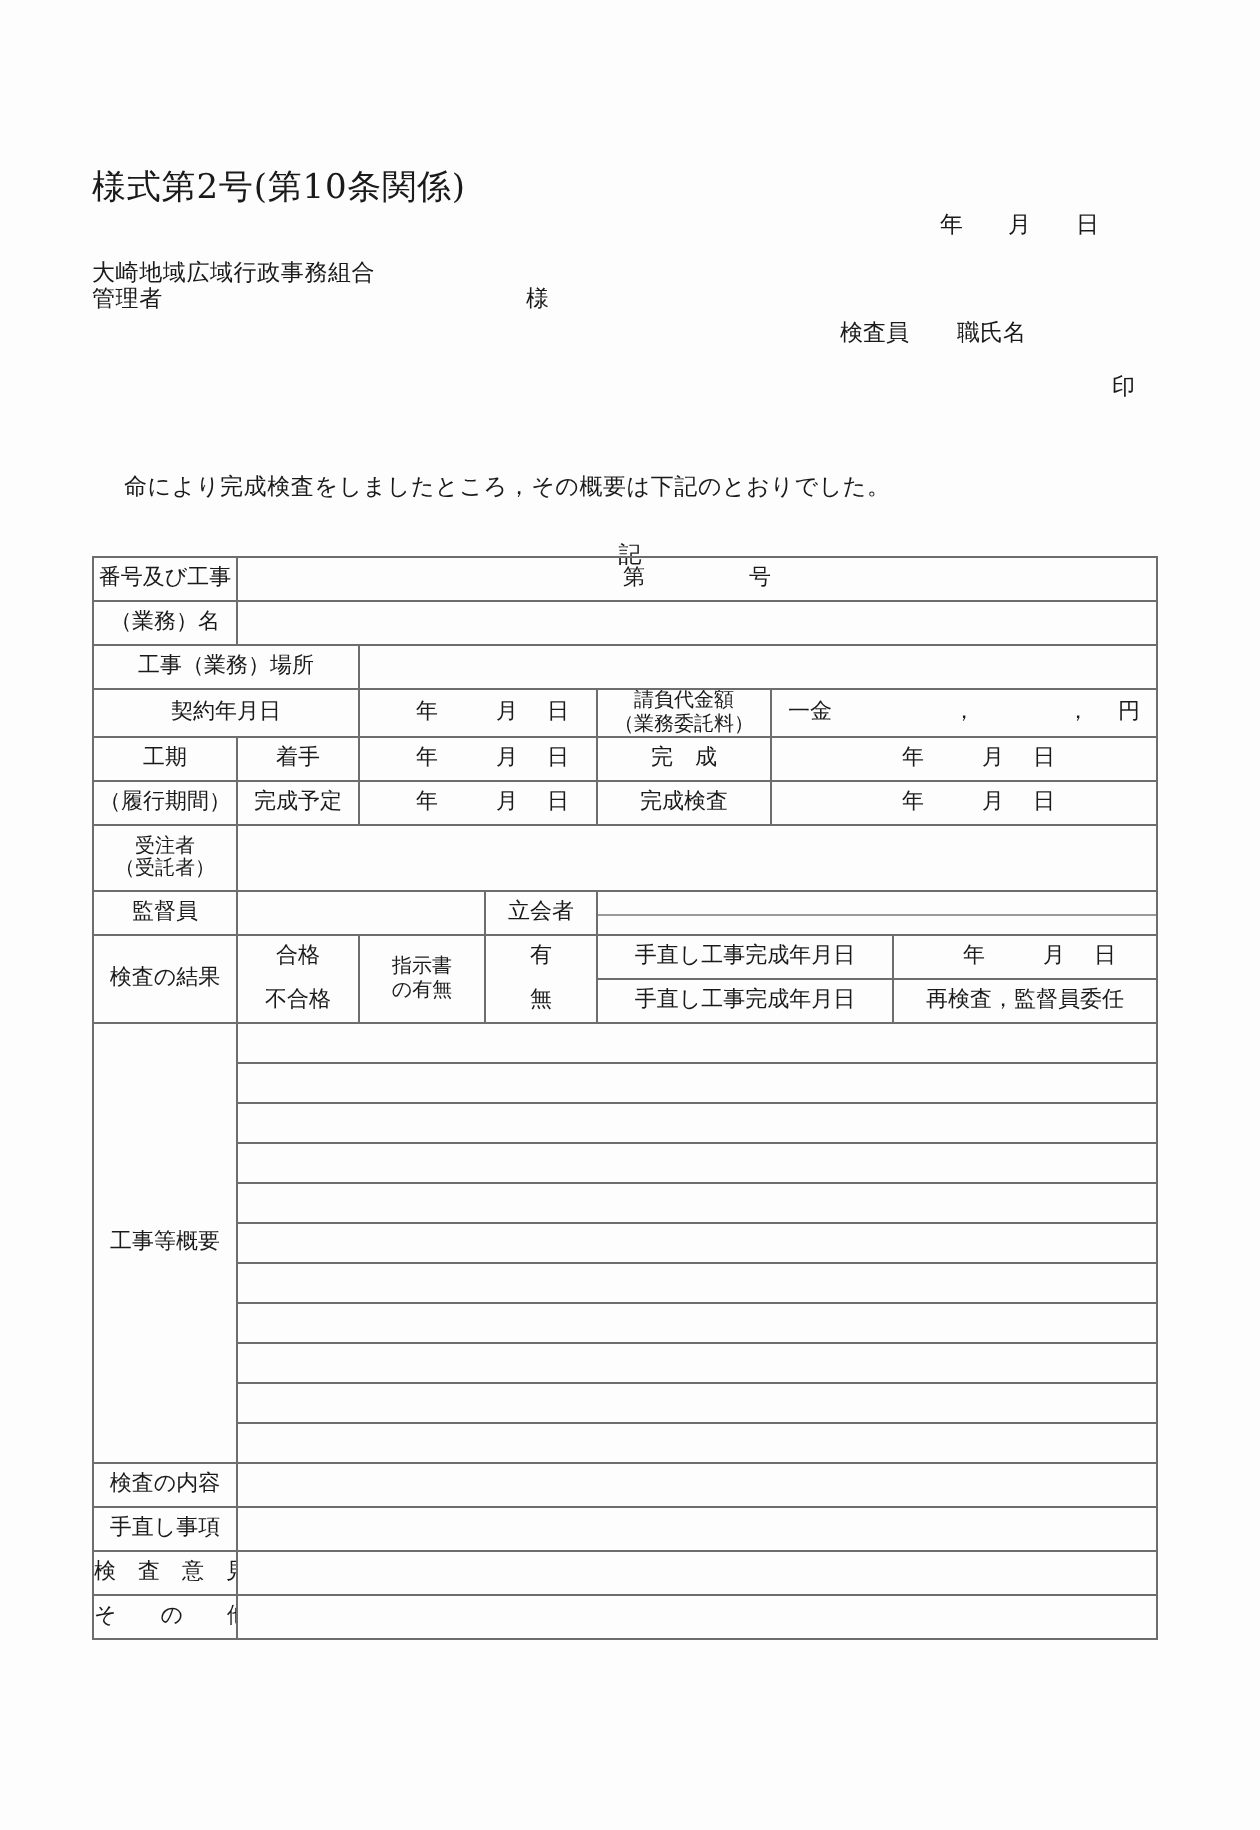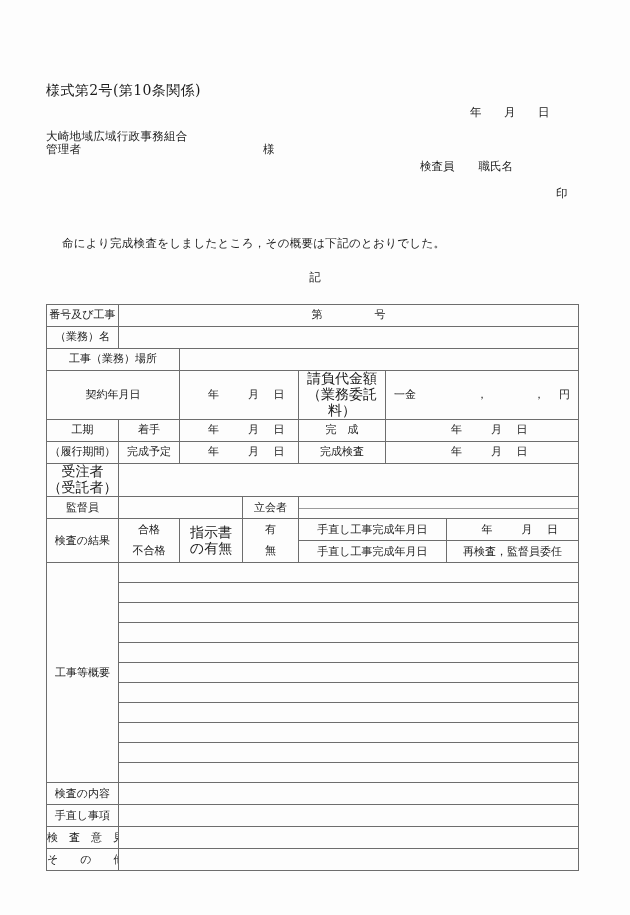--- a/index.html
+++ b/index.html
@@ -20,21 +20,21 @@
     position: absolute;
     inset: 0;
     background: #fdfdfd;
   }
 
   
   .hdr-formno {
     position: absolute;
     left: 46px;
     top: 82px;
-    font-size: 14px;
+    font-size: 17px;
     letter-spacing: 0.4px;
     white-space: nowrap;
   }
   .hdr-date {
     position: absolute;
     left: 470px;
     top: 105px;
     font-size: 11.5px;
     white-space: nowrap;
   }
@@ -104,21 +104,21 @@
     right: 0;
     top: 270px;
     text-align: center;
     font-size: 11.5px;
   }
 
   
   .form-table {
     position: absolute;
     left: 46px;
-    top: 304px;
+    top: 278px;
     width: 532px;
     border-collapse: collapse;
     table-layout: fixed;
     font-size: 11px;
   }
   .form-table td {
     border: 1px solid #6d6d6d;
     padding: 0;
     height: 21px;
     vertical-align: middle;
@@ -135,21 +135,21 @@
   .ymd i { font-style: normal; display: inline-block; }
   .ymd .sy { width: 40px; }
   .ymd .sm { width: 40px; }
 
   .amount { white-space: nowrap; display: block; padding: 0 8px; }
   .amount .ikkin { float: left; text-align: right; }
   .amount .yen { float: right; }
   .amount .c1 { display: inline-block; margin-left: 46px; }
   .amount .c2 { display: inline-block; margin-left: 46px; }
 
-  .two-line { line-height: 1.32; font-size: 14px; font-family: Liberation Mono, monospace; }
+  .two-line { line-height: 1.32; font-size: 10px; }
 
   
   .stack {
     display: block;
     height: 100%;
   }
   .stack > div {
     height: 50%;
     display: flex;
     align-items: center;

